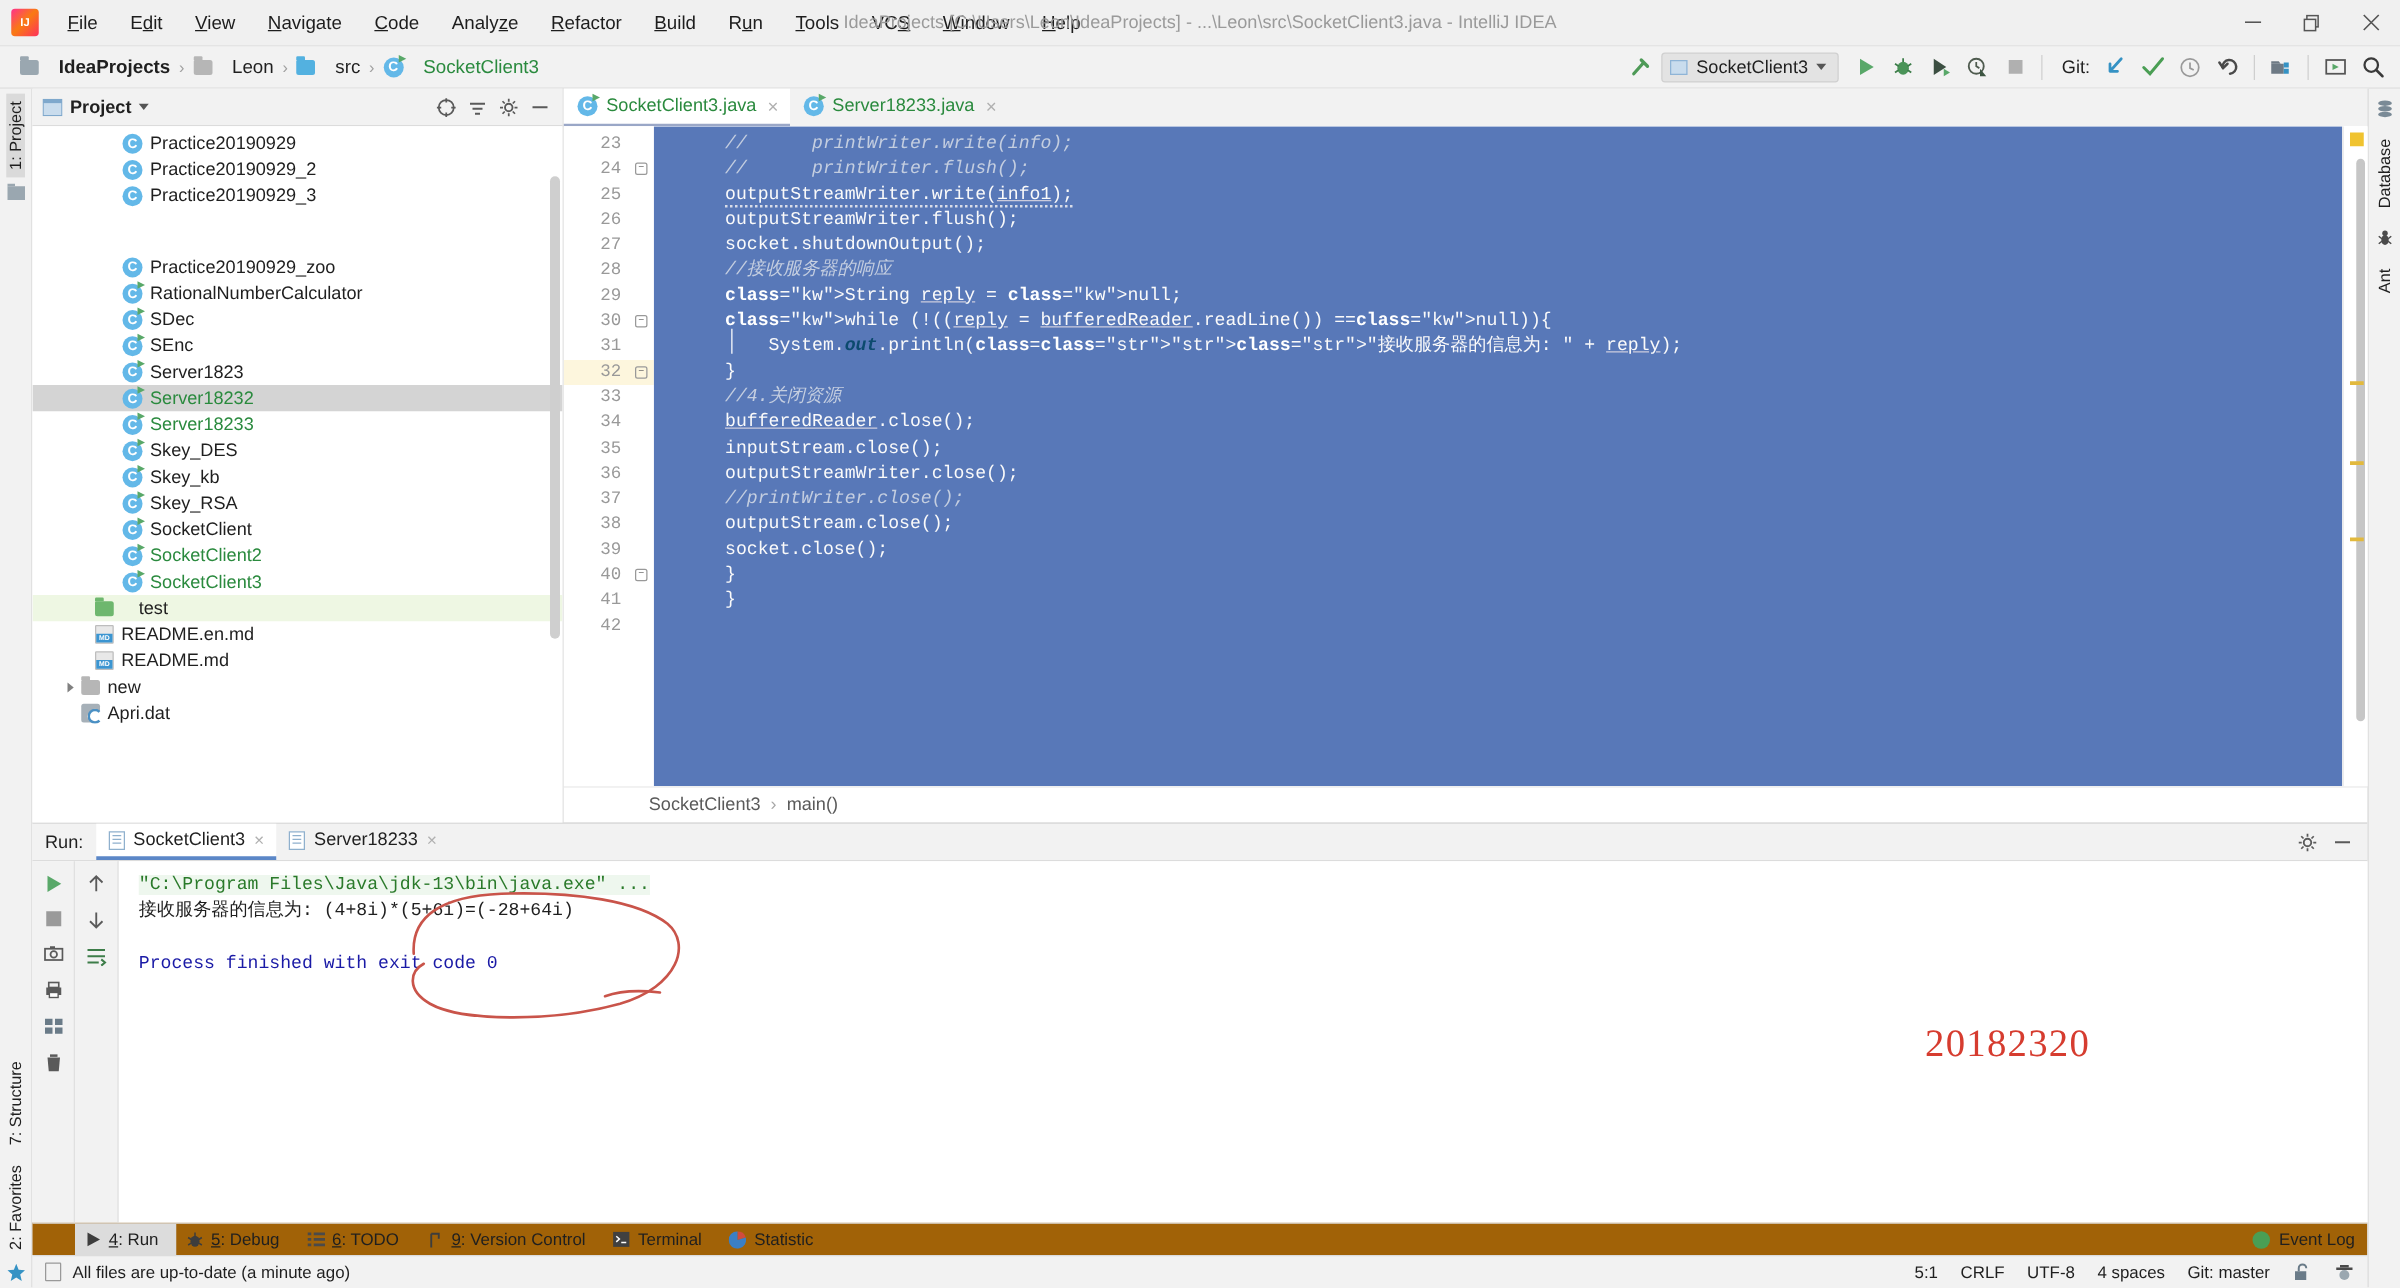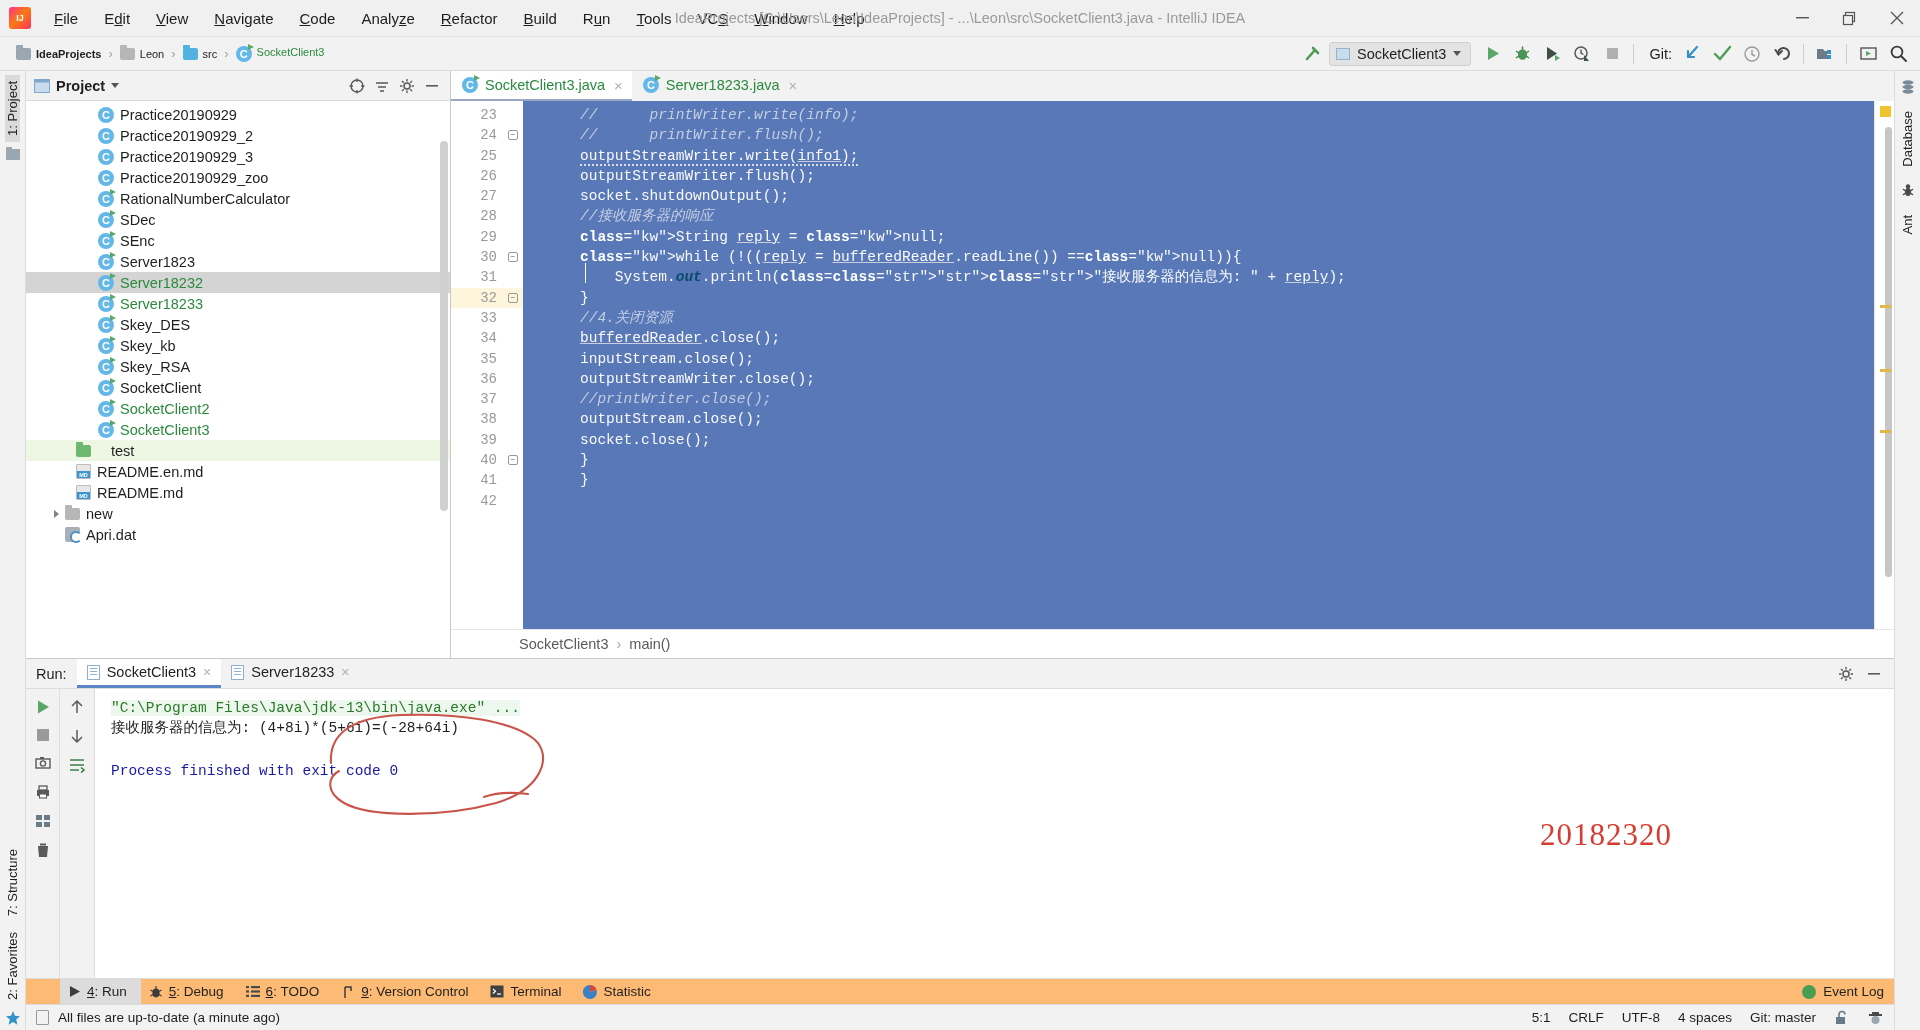--- a/index.html
+++ b/index.html
@@ -43,21 +43,21 @@
     cursor: default;
   }
   .win-btn svg { display: block; }
 
   
   .navbar {
     height: 34px; background: #f2f2f2; display: flex; align-items: center;
     border-bottom: 1px solid #dcdcdc; flex: none; padding-left: 12px;
   }
   .crumbs { display: flex; align-items: center; }
-  .crumb { display: flex; padding: 2px 4px 2px 4px; gap: 5px; font-size: 11px; }
+  .crumb { display: flex; align-items: center; padding: 2px 4px 2px 4px; gap: 16px; font-size: 15px; }
   .crumb.bold { font-weight: bold; }
   .crumb-sep { color: #a0a0a0; font-size: 13px; padding: 0 3px; }
   .folder-ico {
     width: 15px; height: 12px; background: #b6b6b6; border-radius: 1px 2px 2px 2px;
     position: relative; flex: none;
   }
   .folder-ico::before {
     content:""; position: absolute; top: -3px; left: 0px; width: 7px; height: 3px;
     background: #b6b6b6; border-radius: 1px 1px 0 0;
   }
@@ -261,21 +261,21 @@
   .outline { color: #1f1f1f; margin-top: 2px; white-space: pre; font-family: "Liberation Mono", monospace; }
   .finline { color: #1a1aa6; margin-top: 26px; white-space: pre; }
   .annot-num {
     position: absolute; font-size: 31px; color: #d63c2f; font-family: "Liberation Serif", serif;
     letter-spacing: 1px;
   }
   .annot-svg { position: absolute; left: 0; top: 0; pointer-events: none; }
 
   
   .toolwin-bar {
-    height: 26px; background: #fdba74; border-top: 1px solid #dcdcdc; display: flex;
+    height: 26px; background: #a16207; border-top: 1px solid #dcdcdc; display: flex;
     align-items: center; flex: none; padding-left: 34px; gap: 0;
   }
   .twb {
     display: flex; align-items: center; gap: 6px; padding: 0 14px 0 8px; height: 100%;
     font-size: 13.5px; cursor: default;
   }
   .twb.active { background: #dcdcdc; }
   .twb u { text-decoration: underline; }
   .twb-right { margin-left: auto; display: flex; align-items: center; gap: 7px; padding-right: 10px; font-size: 13.5px; }
   .evt-dot { width: 14px; height: 14px; border-radius: 50%; background: #4a9e54; }
@@ -499,21 +499,21 @@
                   <span class="lbl">Practice20190929</span>
                 </div>
                 <div class="tnode" style="padding-left: 72px; text-align: center;">
                   <span class="cbadge"></span>
                   <span class="lbl">Practice20190929_2</span>
                 </div>
                 <div class="tnode" style="padding-left: 72px;">
                   <span class="cbadge"></span>
                   <span class="lbl">Practice20190929_3</span>
                 </div>
-                <div class="tnode" style="padding-left: 72px;">
+                <div class="tnode" style="padding-left: 72px; margin-top: 36px;">
                   <span class="cbadge"></span>
                   <span class="lbl">Practice20190929_zoo</span>
                 </div>
                 <div class="tnode" style="padding-left: 72px;">
                   <span class="cbadge run"></span>
                   <span class="lbl">RationalNumberCalculator</span>
                 </div>
                 <div class="tnode" style="padding-left: 72px;">
                   <span class="cbadge run"></span>
                   <span class="lbl">SDec</span>

